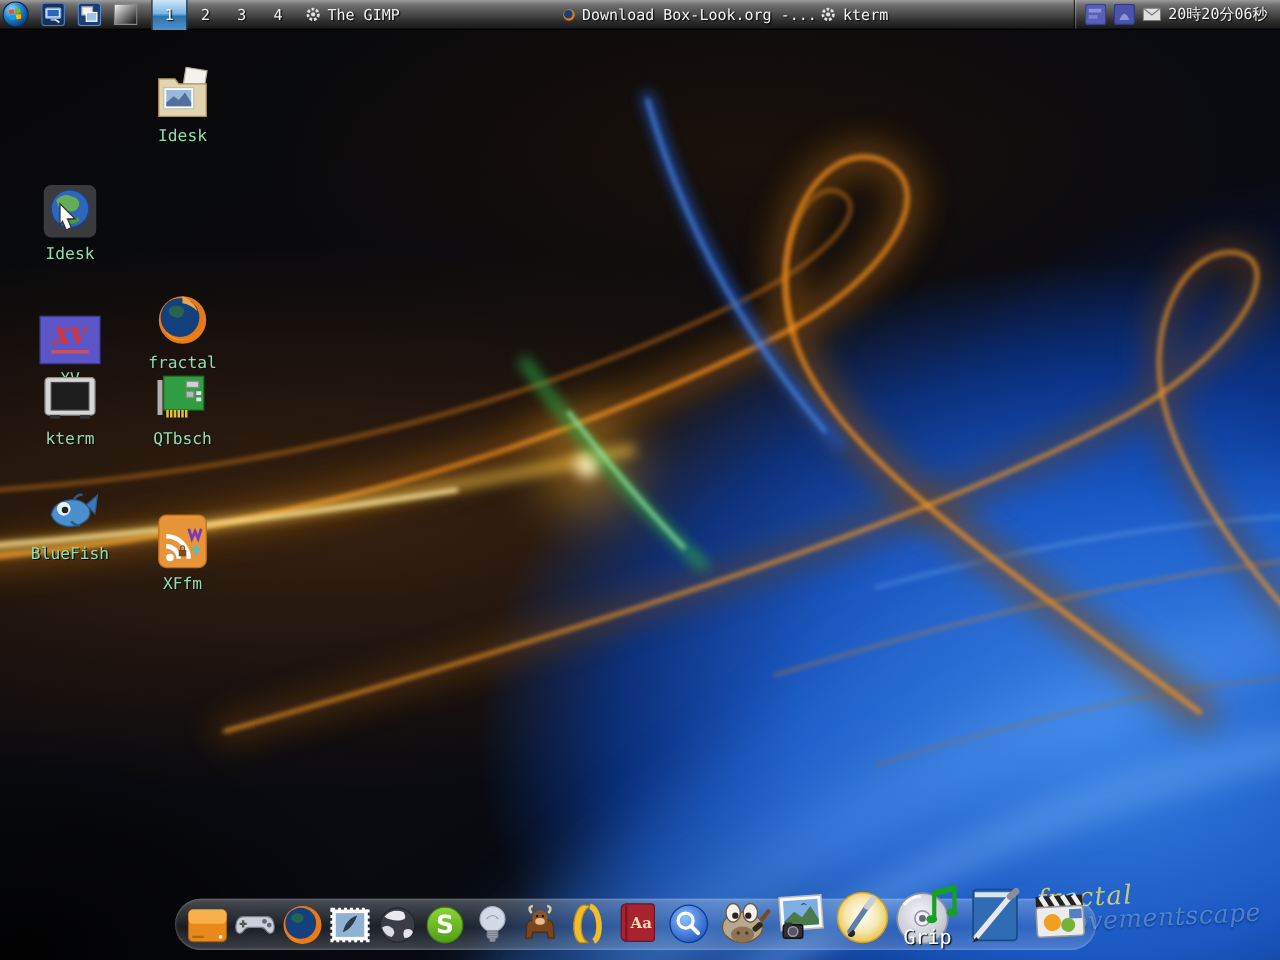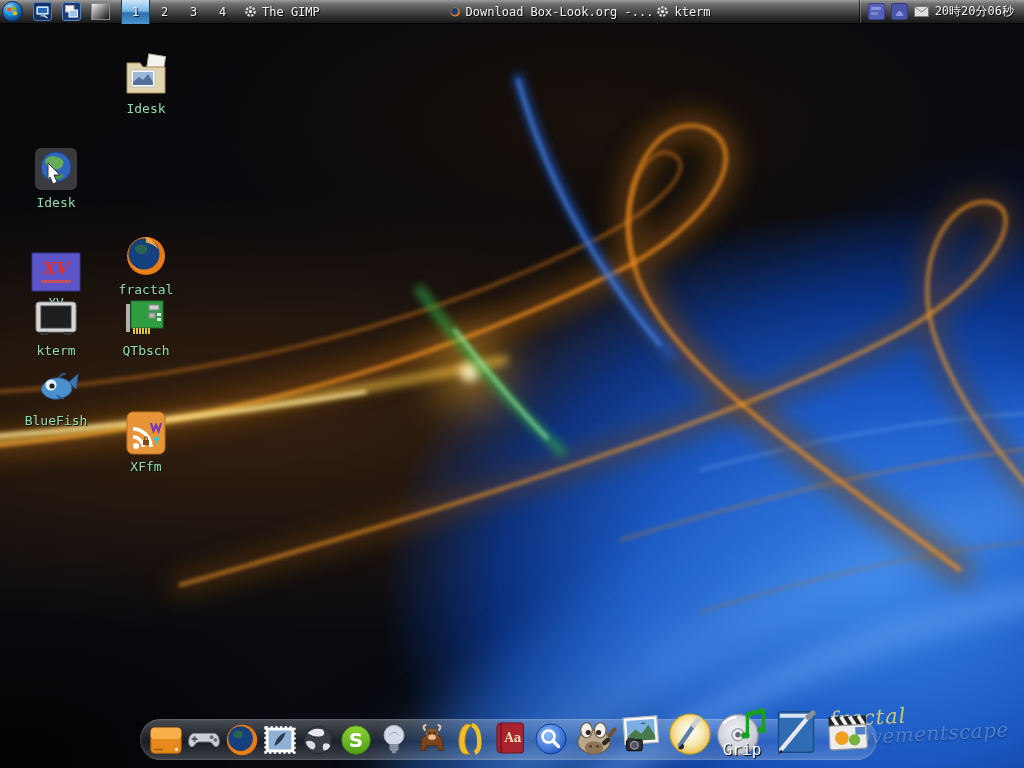--- a/index.html
+++ b/index.html
@@ -282,21 +282,21 @@
           <rect x="13" y="32" width="2" height="6"></rect>
         <rect x="16" y="32" width="2" height="6"></rect>
           <rect x="19" y="32" width="2" height="6"></rect>
         <rect x="22" y="32" width="2" height="6"></rect>
           <rect x="25" y="32" width="2" height="6"></rect>
       </g>
     </svg>
     <span class="lbl">QTbsch</span>
   </div>
 
-  <div class="dicon" style="left:11px;top:364px;">
+  <div class="dicon" style="left:11px;top:386px;">
     <svg width="46" height="46" viewBox="0 0 46 46">
       <path d="M8 26 C 10 14 28 10 36 18 C 40 21 40 28 35 31 C 26 38 12 36 8 26 Z" fill="#4a90cc" stroke="#2a5a8c"></path>
       <polygon points="36,18 45,10 43,25" fill="#3a78b4" stroke="#2a5a8c"></polygon>
       <circle cx="18" cy="21" r="5.5" fill="#e8f0f8"></circle>
       <circle cx="19" cy="22" r="2.6" fill="#222"></circle>
       <path d="M24 31 q3 4 7 3" stroke="#2a5a8c" stroke-width="2" fill="none"></path>
       <path d="M26 14 q3 -5 7 -4" stroke="#2a5a8c" stroke-width="2" fill="none"></path>
     </svg>
     <span class="lbl">BlueFish</span>
   </div>

